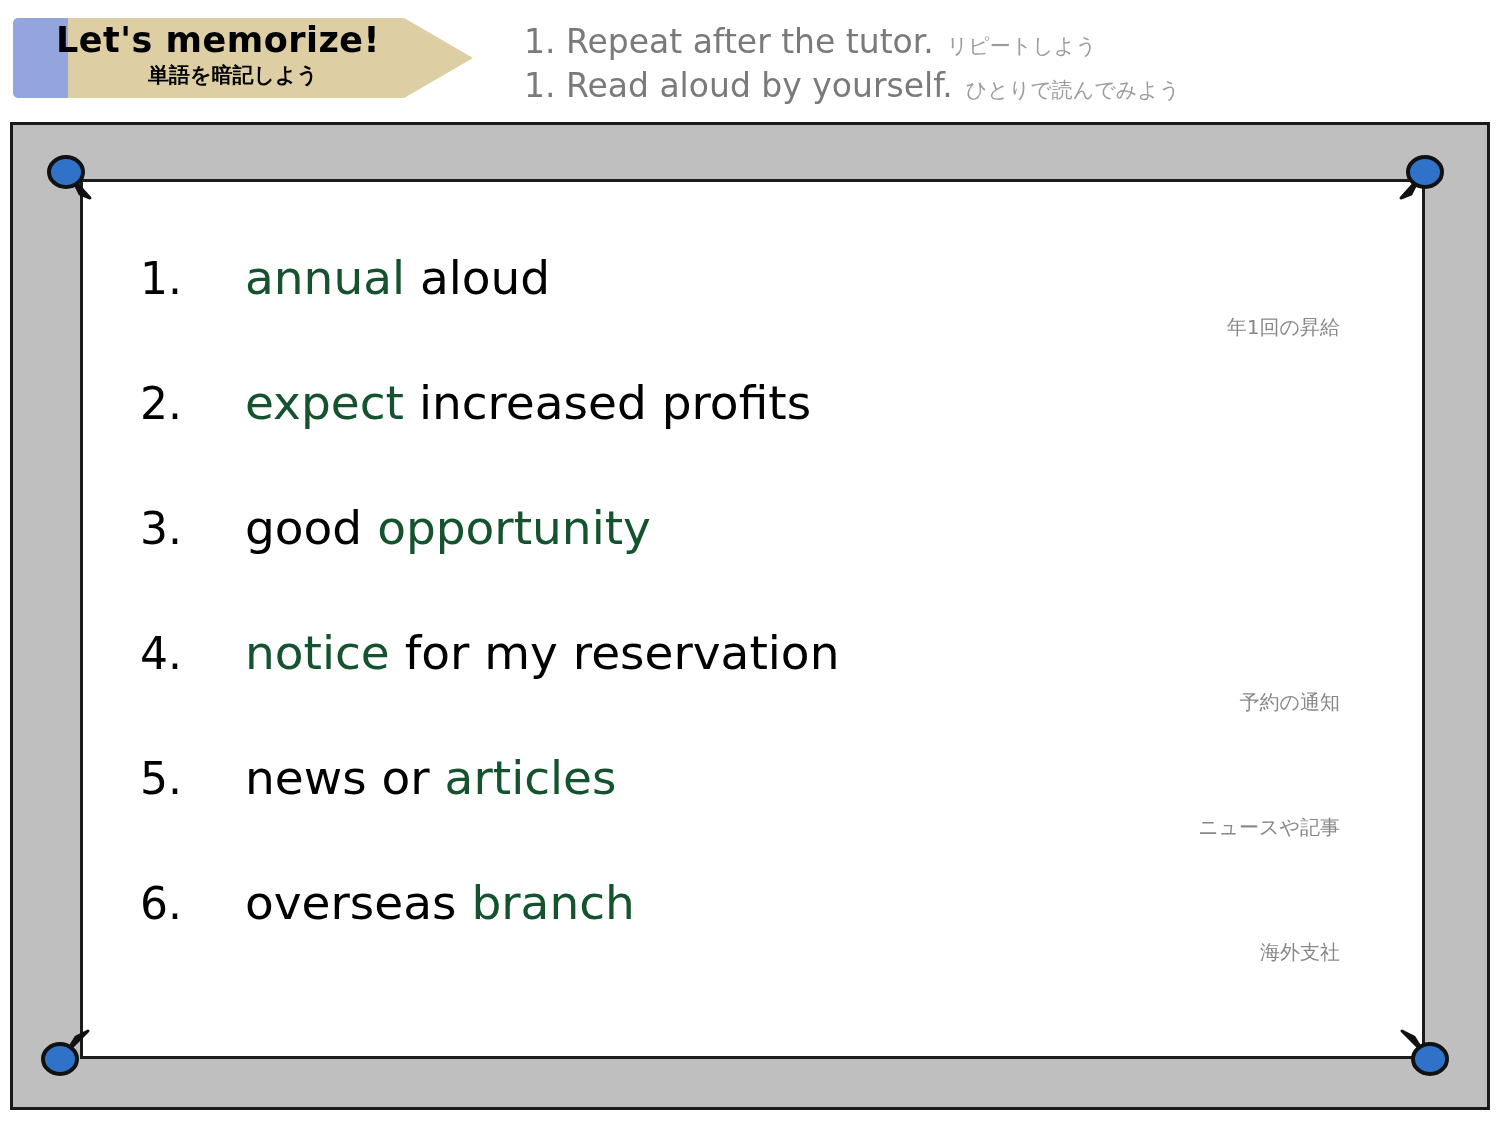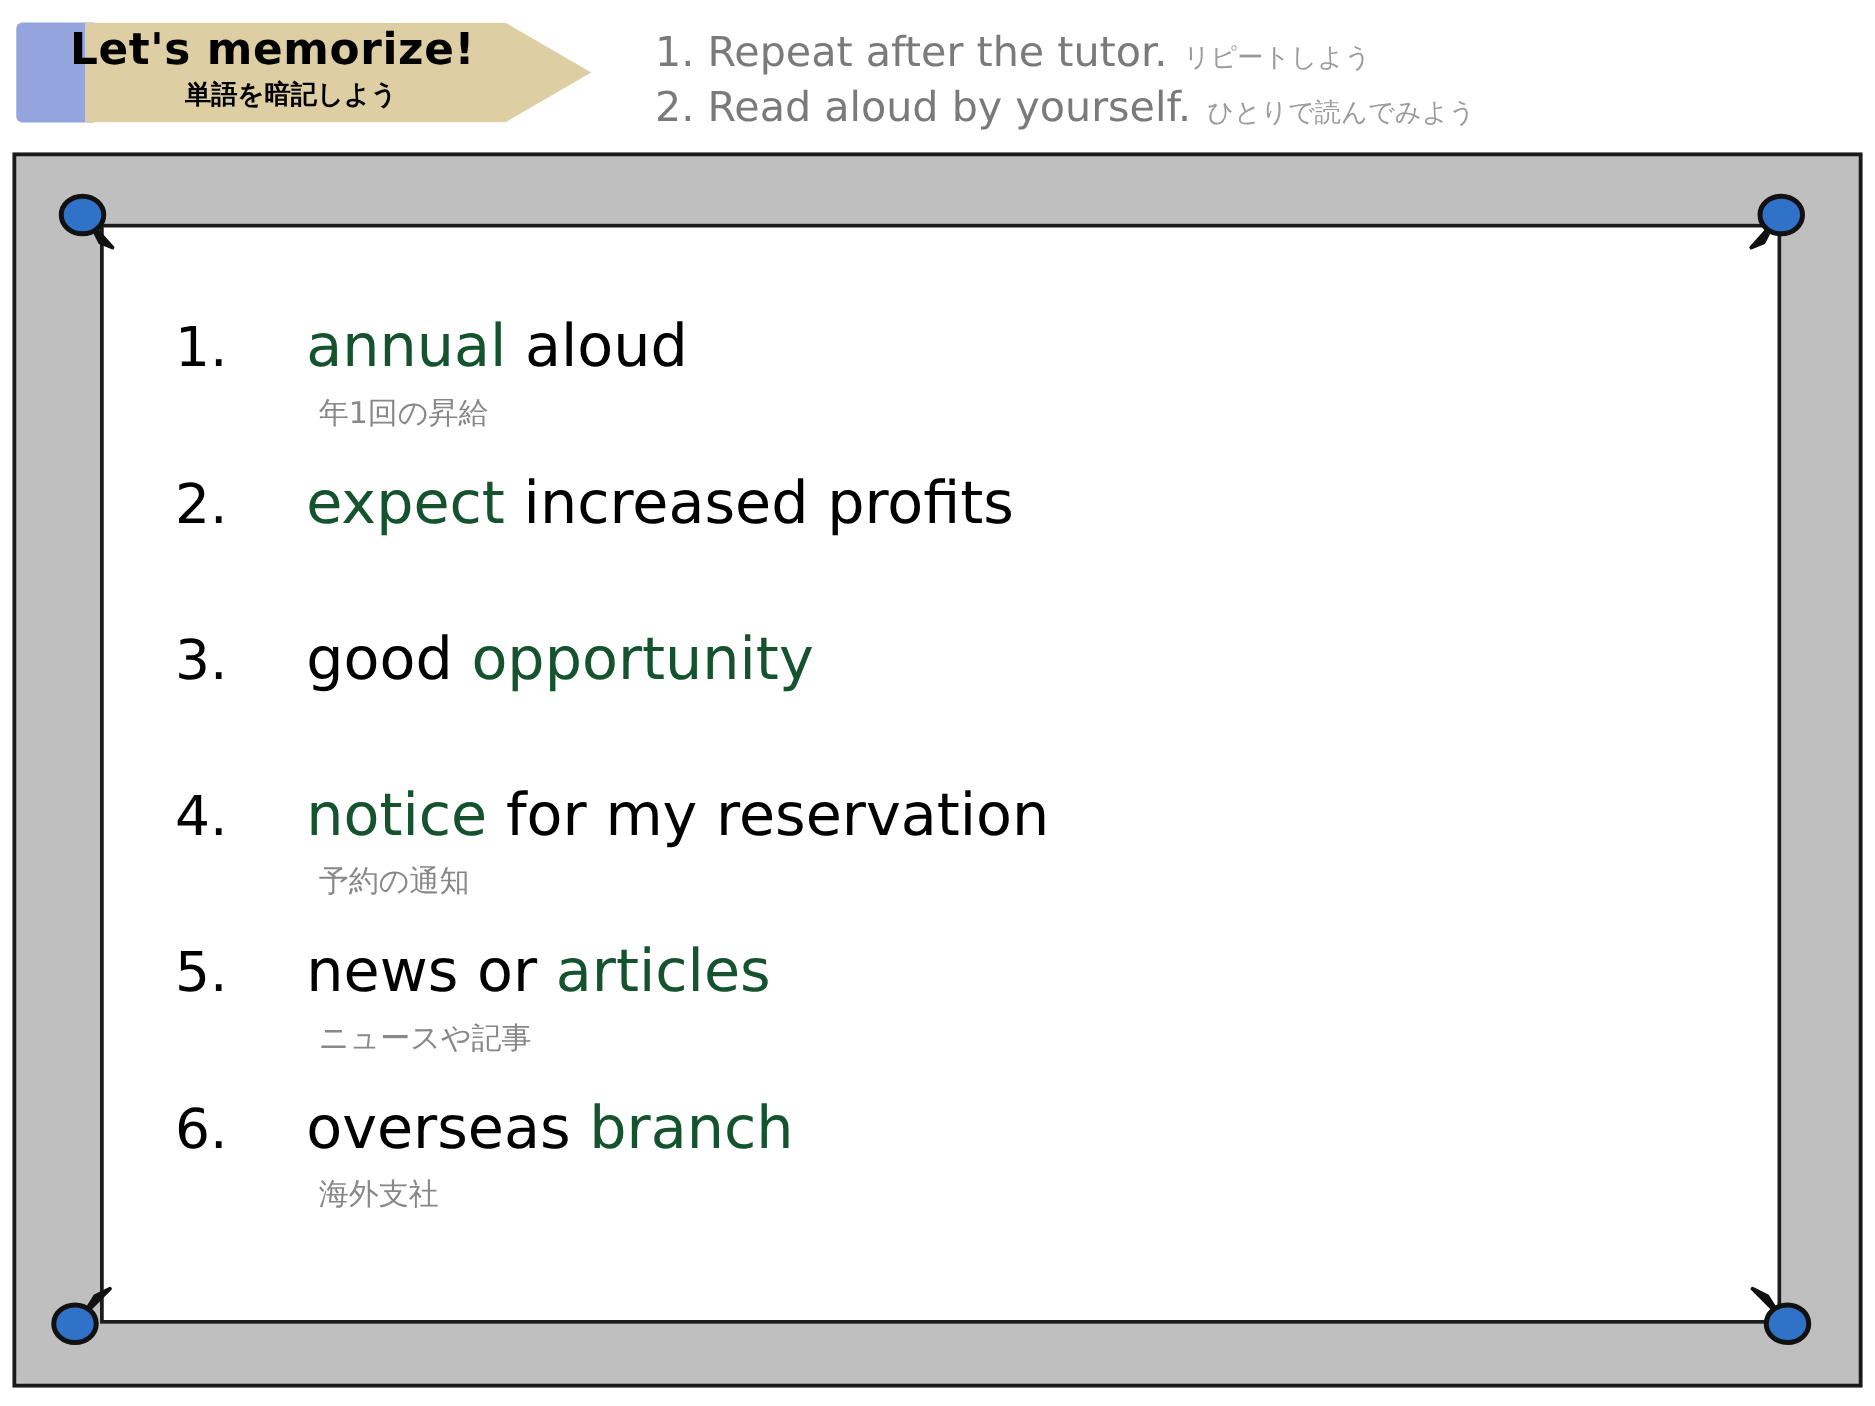--- a/index.html
+++ b/index.html
@@ -158,45 +158,46 @@
   }
   .vocab-phrase {
     font-family: "DejaVu Sans", sans-serif;
     font-size: 47px;
     color: #000000;
     white-space: nowrap;
   }
   .hl { color: #14532d; }
   .vocab-ja {
     font-family: "DejaVu Sans", sans-serif;
-    font-size: 24px;
+    font-size: 20px;
     color: #888888;
     margin-left: 115px;
     margin-top: -6px;
+    text-align: right;
   }
 </style>
 </head>
 <body>
 
 <div id="header-banner">
   <div class="banner-left-block"></div>
   <div class="banner-arrow"></div>
   <div class="banner-text-wrap">
     <span id="banner-title">Let's memorize!</span>
     <span id="banner-subtitle">単語を暗記しよう</span>
   </div>
 </div>
 
 <div id="instructions">
   <div class="instruction-row">
     <span class="instruction-en">1. Repeat after the tutor.</span>
     <span class="instruction-ja">リピートしよう</span>
   </div>
   <div class="instruction-row">
-    <span class="instruction-en">2. Read aloud by yourself.</span>
+    <span class="instruction-en">1. Read aloud by yourself.</span>
     <span class="instruction-ja">ひとりで読んでみよう</span>
   </div>
 </div>
 
 <div id="board-frame">
   <div id="board-inner"></div>
 </div>
 
 <div class="pin" id="pin-top-left">
   <svg width="62" height="62" viewBox="0 0 62 62">

